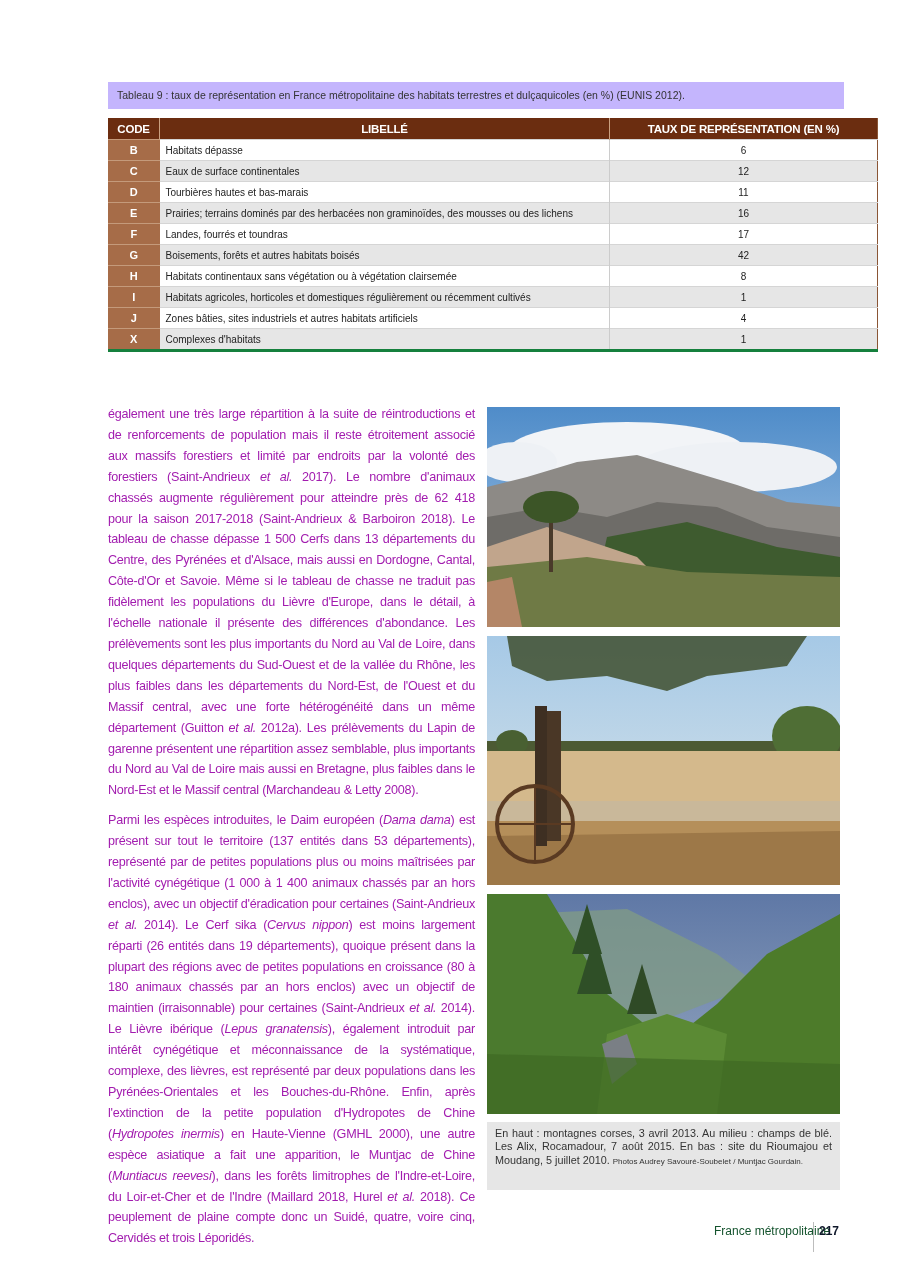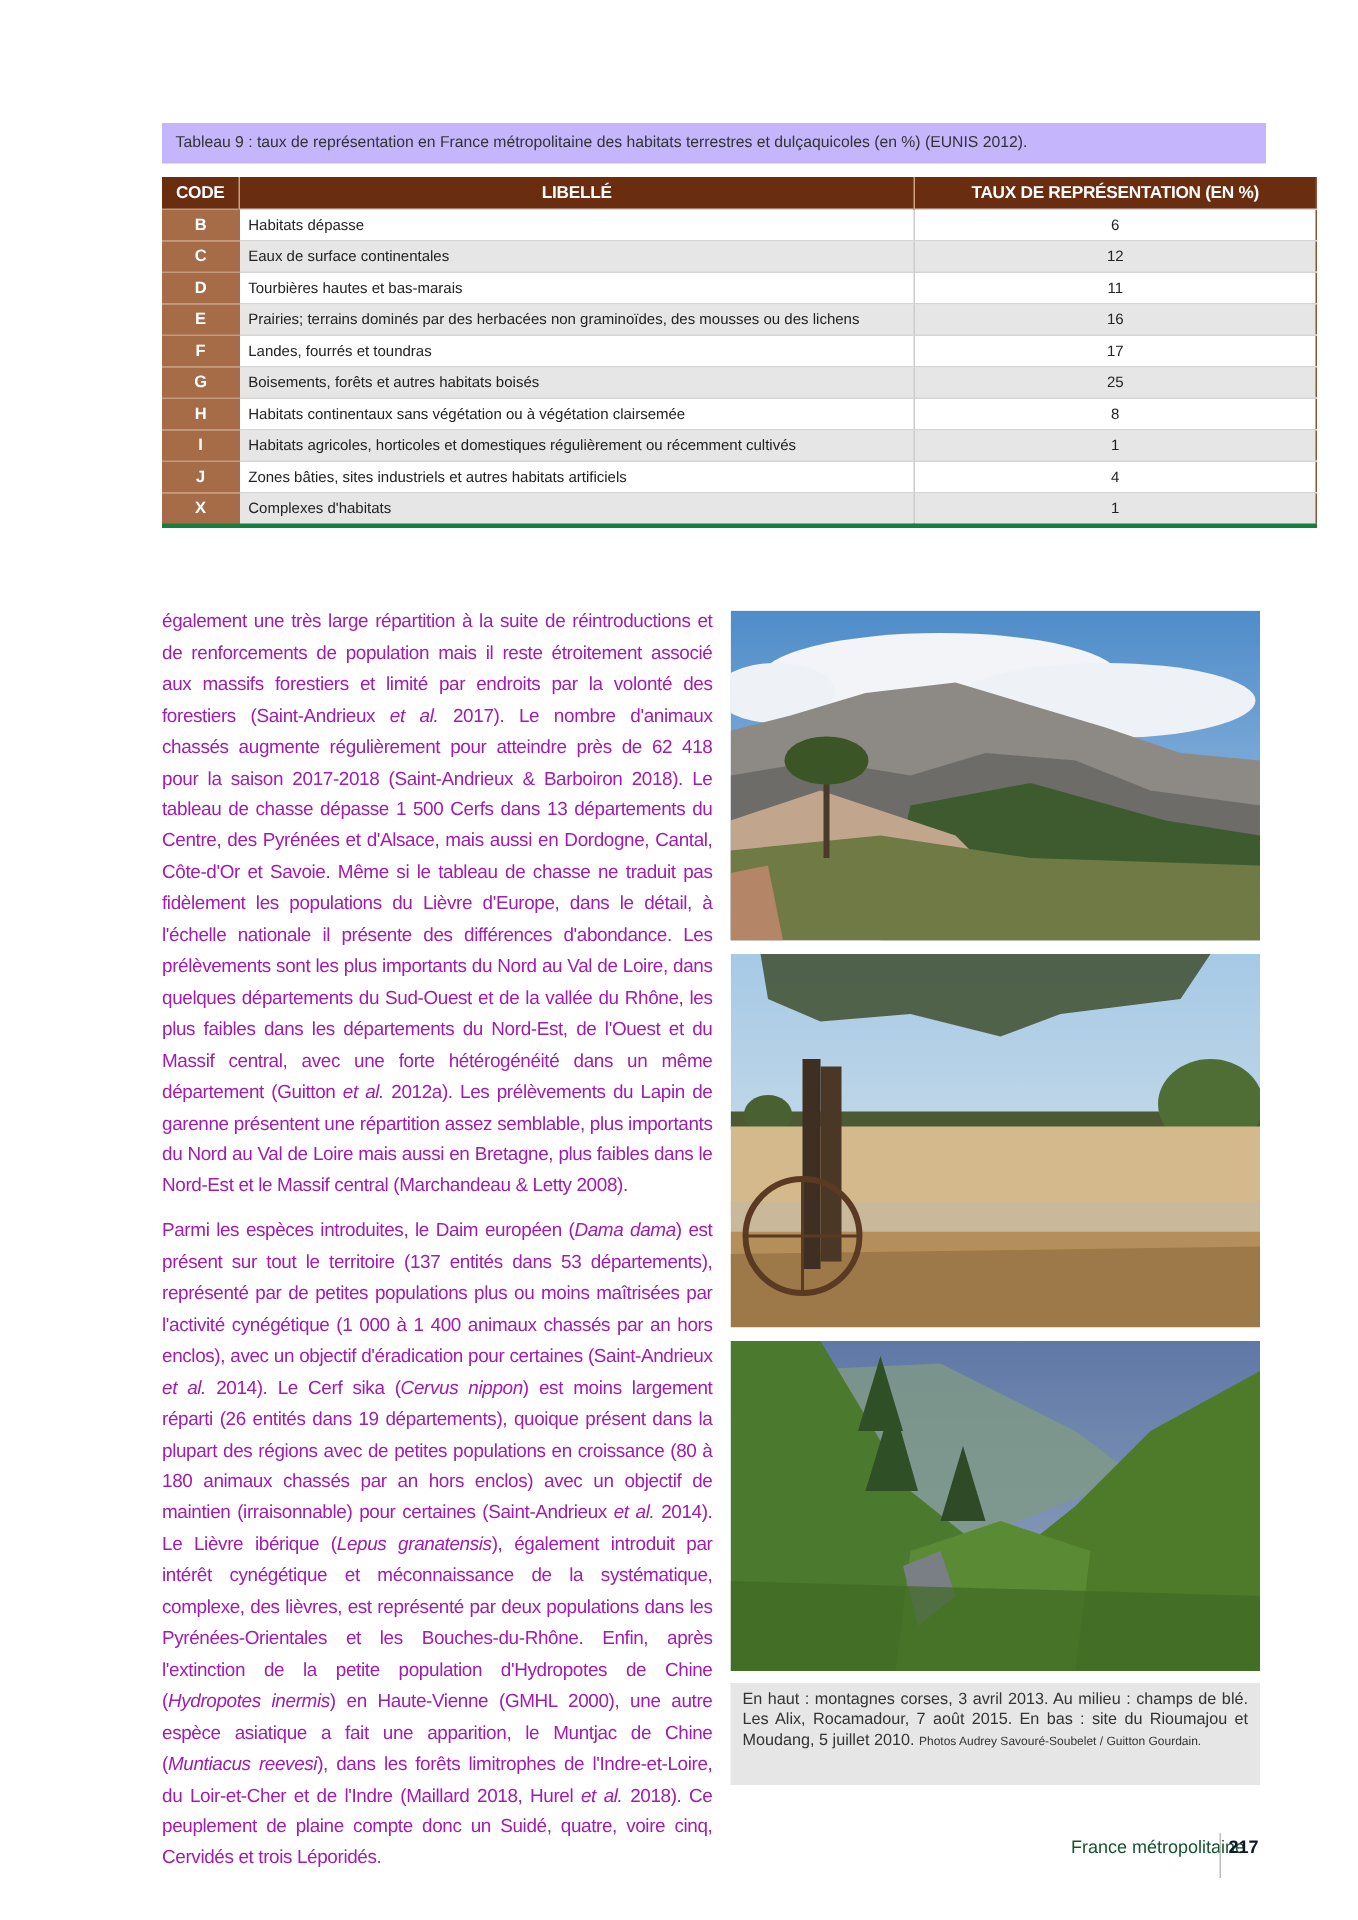--- a/index.html
+++ b/index.html
@@ -99,21 +99,21 @@
         <td class="value">16</td>
       </tr>
       <tr>
         <td class="code">F</td>
         <td class="label">Landes, fourrés et toundras</td>
         <td class="value">17</td>
       </tr>
       <tr class="alt">
         <td class="code">G</td>
         <td class="label">Boisements, forêts et autres habitats boisés</td>
-        <td class="value">25</td>
+        <td class="value">42</td>
       </tr>
       <tr>
         <td class="code">H</td>
         <td class="label">Habitats continentaux sans végétation ou à végétation clairsemée</td>
         <td class="value">8</td>
       </tr>
       <tr class="alt">
         <td class="code">I</td>
         <td class="label">Habitats agricoles, horticoles et domestiques régulièrement ou récemment cultivés</td>
         <td class="value">1</td>
@@ -198,18 +198,18 @@
     <path d="M353 20 L280 60 L230 110 L180 150 L190 220 L353 220 Z" fill="#4d7b2a"></path>
     <path d="M100 10 L115 60 L85 60 Z M108 40 L125 100 L90 100 Z" fill="#2f4f27"></path>
     <path d="M155 70 L170 120 L140 120 Z" fill="#2f4a26"></path>
     <path d="M120 140 L180 120 L240 140 L230 220 L110 220 Z" fill="#5b8a34"></path>
     <path d="M115 150 L140 140 L150 170 L125 190 Z" fill="#7a7f85"></path>
     <path d="M0 160 L353 170 L353 220 L0 220 Z" fill="#3f6a24" opacity="0.7"></path>
   </svg>
 </div>
 
 <div class="photo-caption">
-  <span>En haut : montagnes corses, 3 avril 2013. Au milieu : champs de blé. Les Alix, Rocamadour, 7 août 2015. En bas : site du Rioumajou et Moudang, 5 juillet 2010. </span><span class="credit">Photos Audrey Savouré-Soubelet / Guitton Gourdain.</span>
+  <span>En haut : montagnes corses, 3 avril 2013. Au milieu : champs de blé. Les Alix, Rocamadour, 7 août 2015. En bas : site du Rioumajou et Moudang, 5 juillet 2010. </span><span class="credit">Photos Audrey Savouré-Soubelet / Muntjac Gourdain.</span>
 </div>
 
 <div class="footer-section">France métropolitaine</div>
 <div class="footer-divider"></div>
 <div class="footer-page">217</div>
 
 </body></html>

